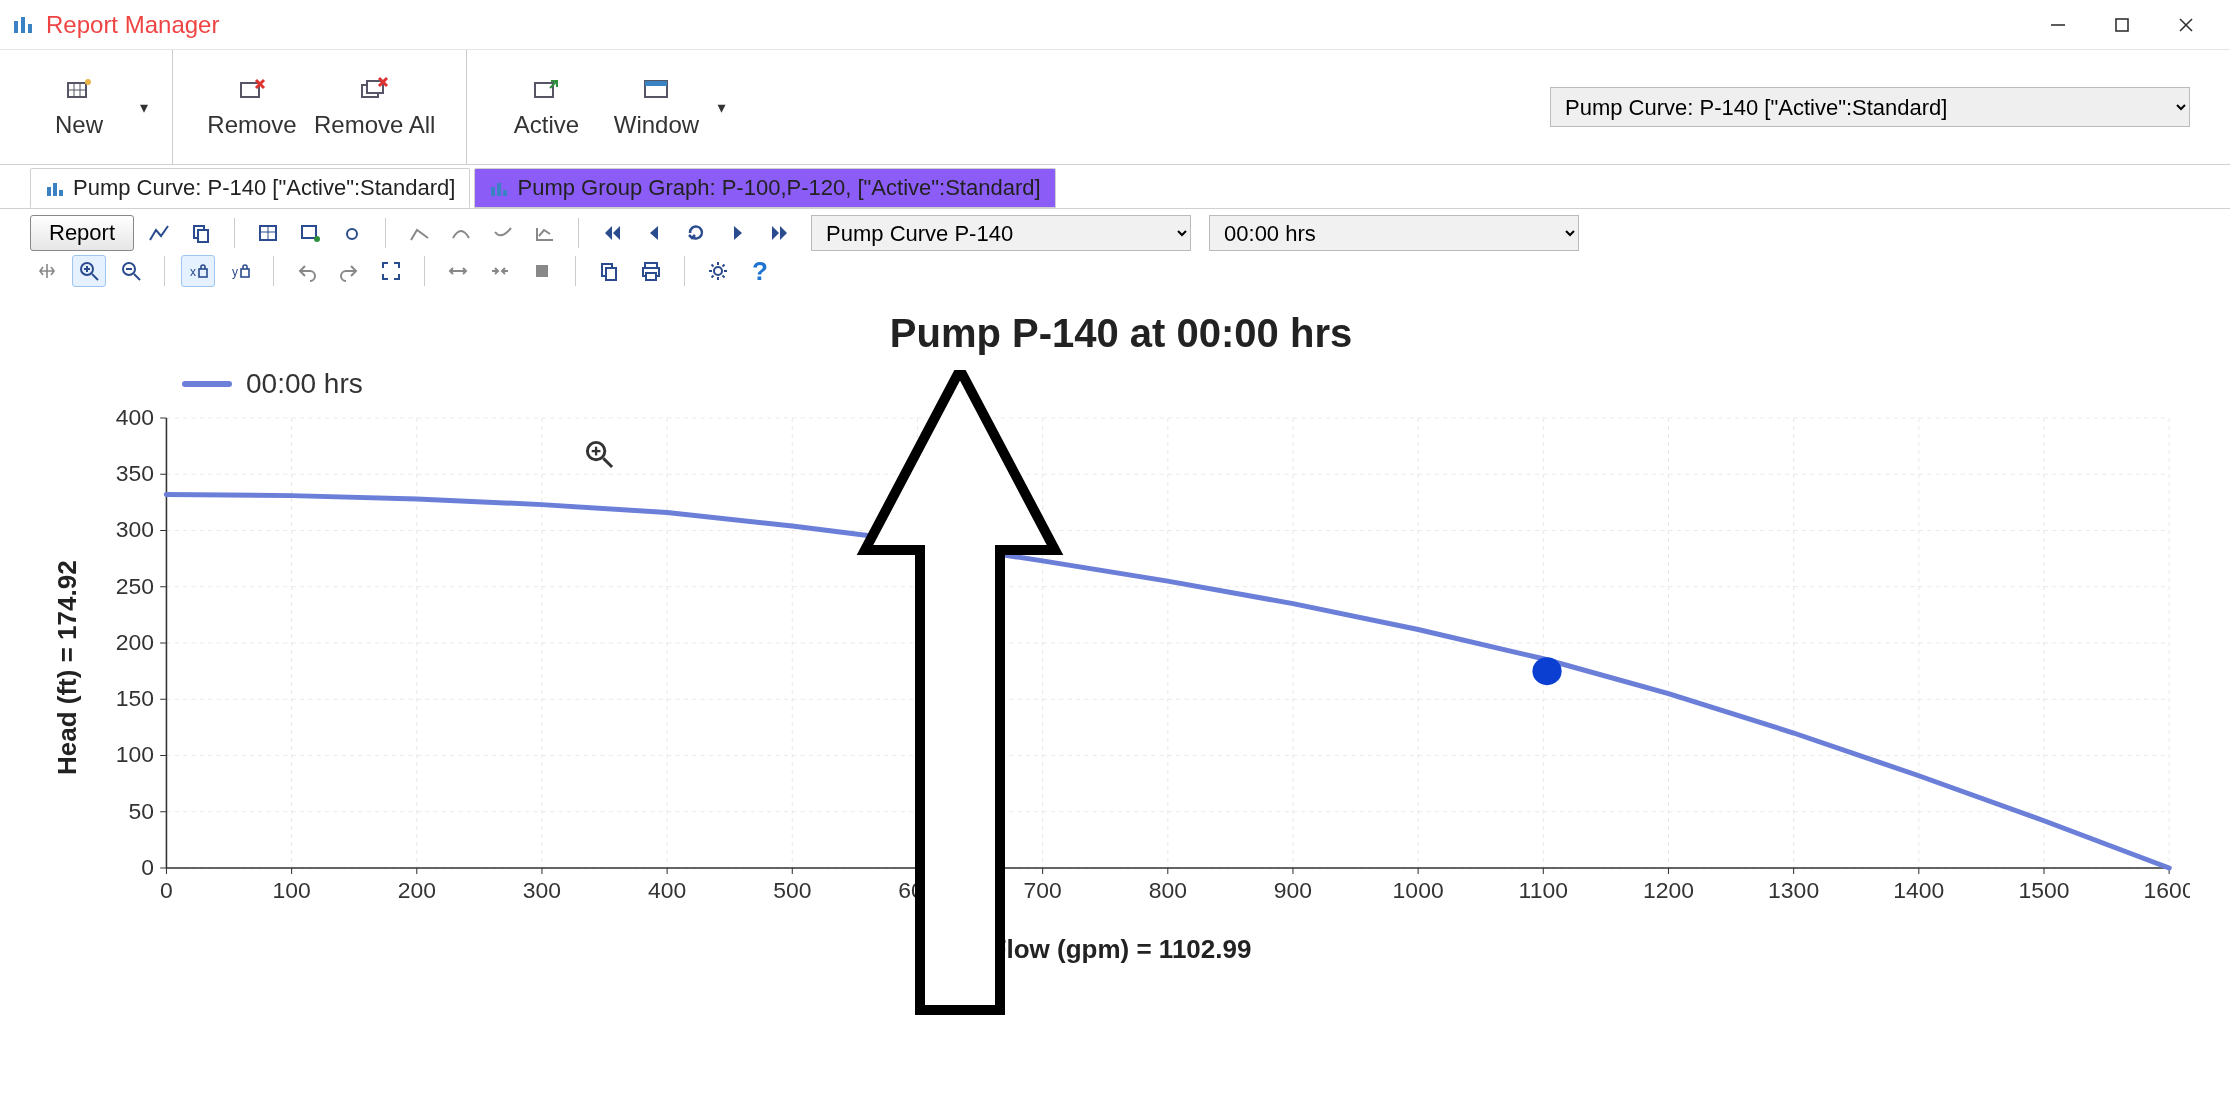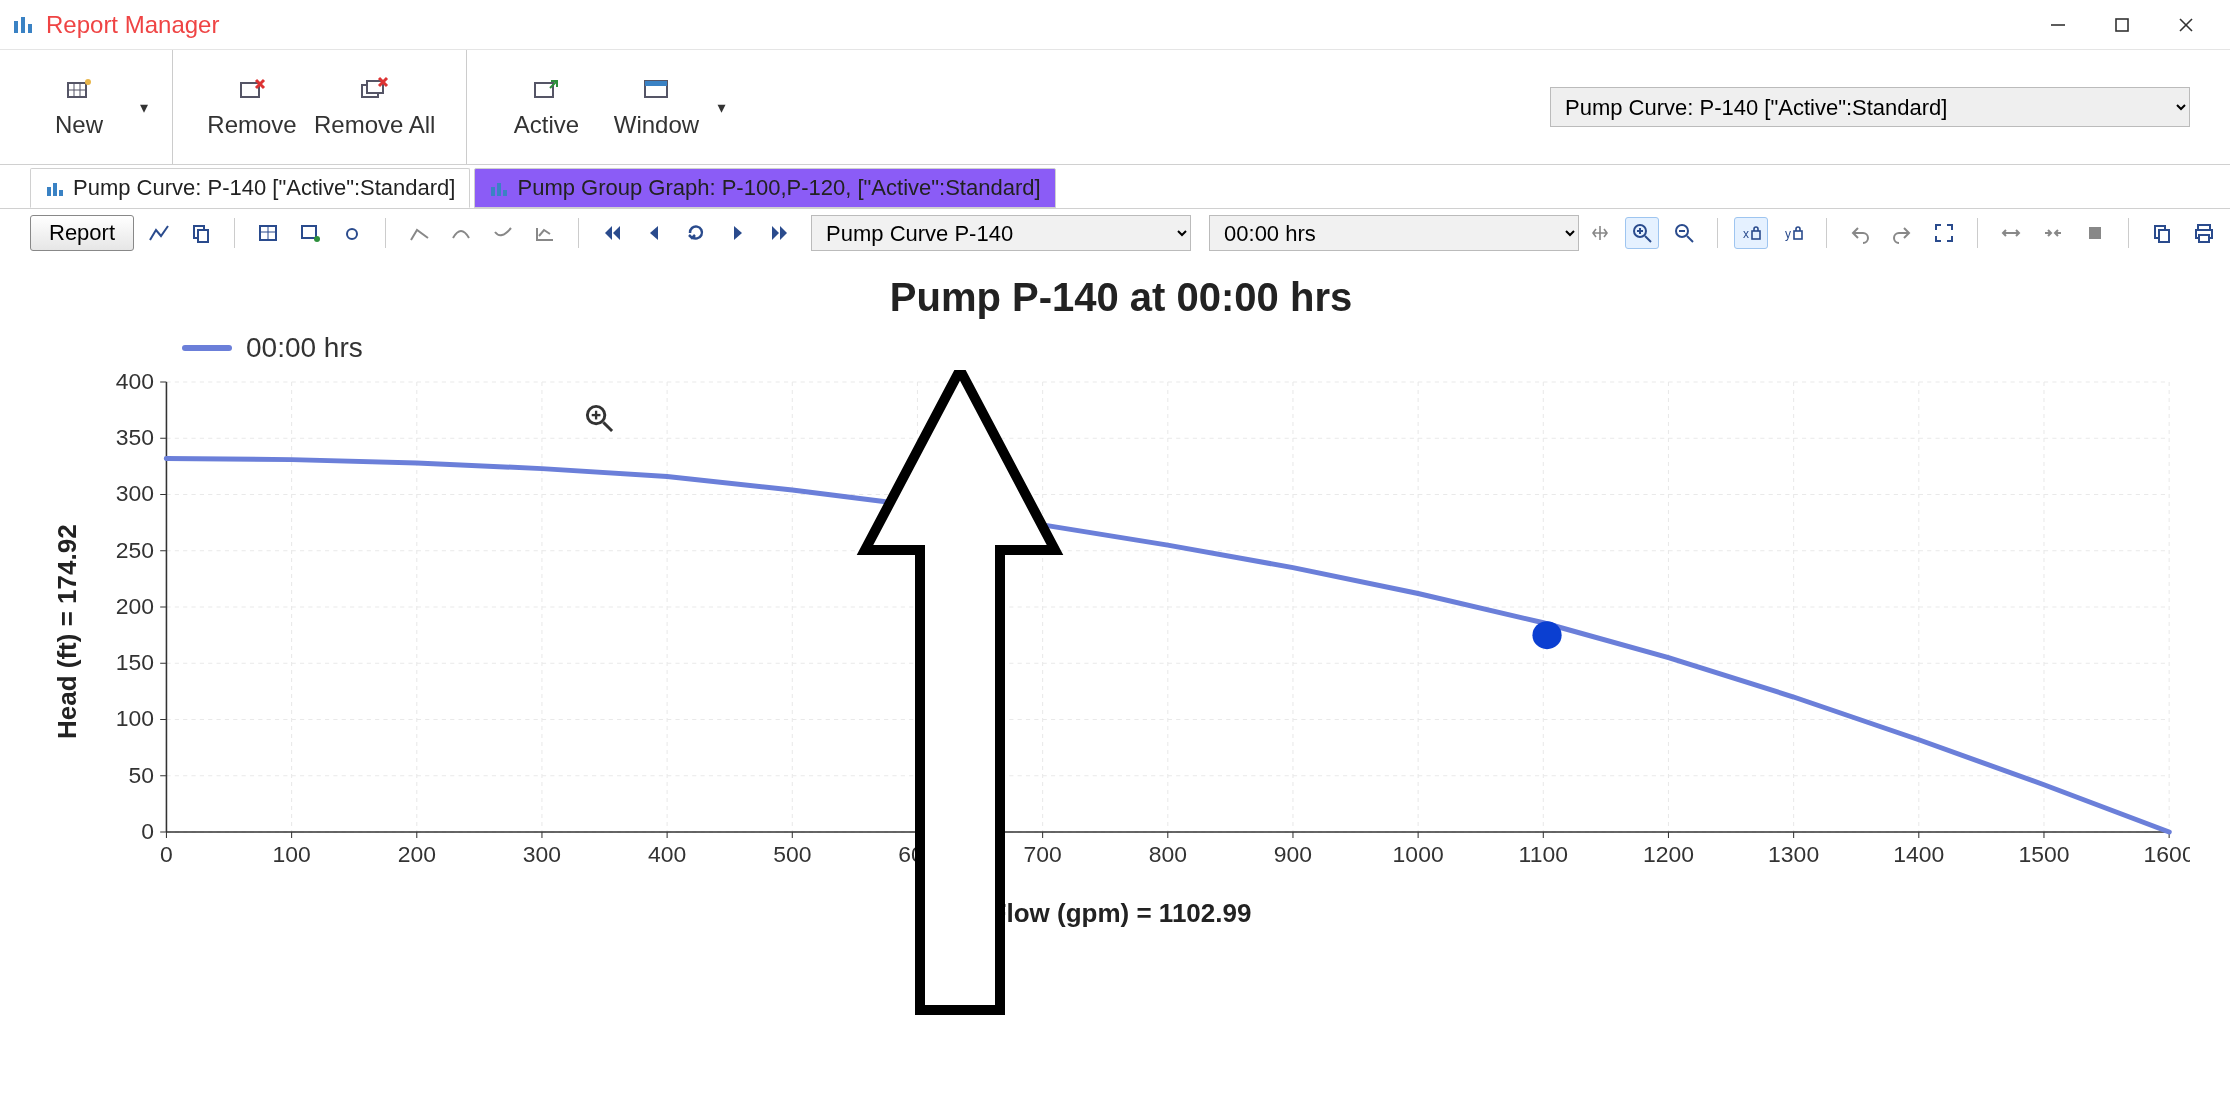--- a/index.html
+++ b/index.html
@@ -27,21 +27,21 @@
   .rbtn .ico svg{width:30px;height:30px;}
   .ribbon .dropdown-arrow{font-size:16px;color:#333;margin-left:6px;align-self:center;cursor:pointer;}
   .ribbon select.combo{height:40px;font-size:22px;border:1px solid #bbb;background:#efefef;min-width:640px;padding:0 10px;}
   .ribbon .combo-wrap{display:flex;align-items:center;margin-left:auto;margin-right:40px;}
   
   .doctabs{height:44px;display:flex;align-items:flex-end;border-bottom:1px solid var(--border);padding-left:30px;}
   .doctab{height:40px;display:flex;align-items:center;border:1px solid var(--border);border-bottom:1px solid #fff;background:#fff;padding:0 14px;font-size:22px;margin-right:4px;border-radius:2px 2px 0 0;}
   .doctab.inactive{background:#8b5cf6;border-bottom:1px solid var(--border);}
   .doctab .tabicon{width:20px;height:20px;margin-right:8px;}
   
-  .ctoolbar{padding:6px 30px;display:flex;flex-direction:row;gap:4px;}
+  .ctoolbar{padding:6px 30px;display:flex;flex-direction:column;gap:4px;}
   .trow{display:flex;align-items:center;gap:8px;}
   .tsep{width:1px;height:30px;background:#ccc;margin:0 8px;}
   .tbtn{width:34px;height:32px;display:flex;align-items:center;justify-content:center;border:1px solid transparent;border-radius:3px;cursor:pointer;color:#2a4b8d;}
   .tbtn svg{width:22px;height:22px;}
   .tbtn.active{border-color:#9ec5f0;background:#e5f1ff;}
   .tbtn.gray{color:#888;}
   .report-btn{height:36px;border:1px solid #888;background:linear-gradient(#fff,#e6e6e6);font-size:22px;padding:0 18px;border-radius:3px;cursor:pointer;}
   .trow select{height:36px;font-size:22px;border:1px solid #bbb;padding:0 10px;background:#f1f1f1;}
   .trow select.src{min-width:380px;margin-left:6px;}
   .trow select.time{min-width:370px;margin-left:10px;}

